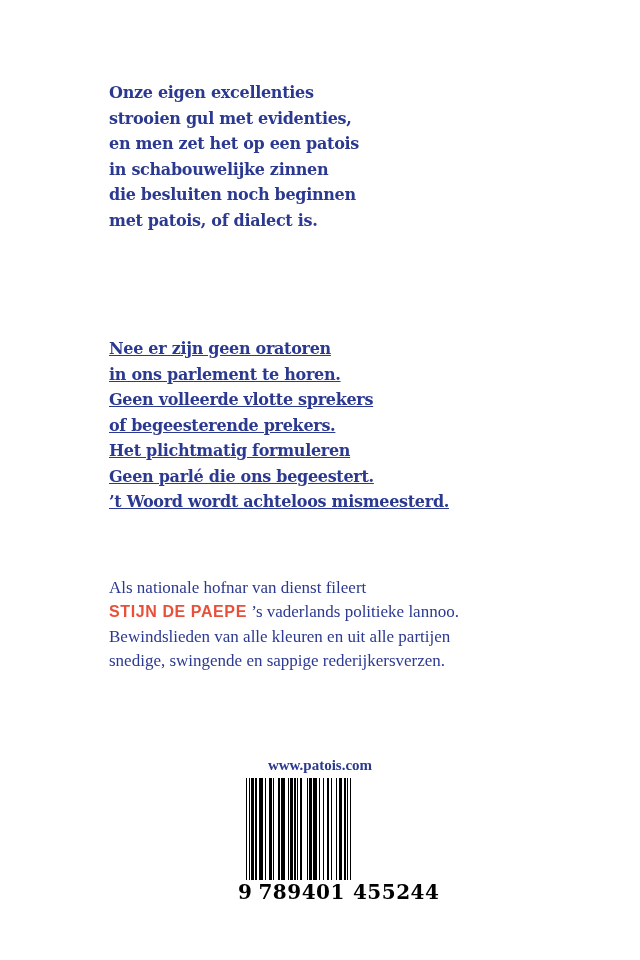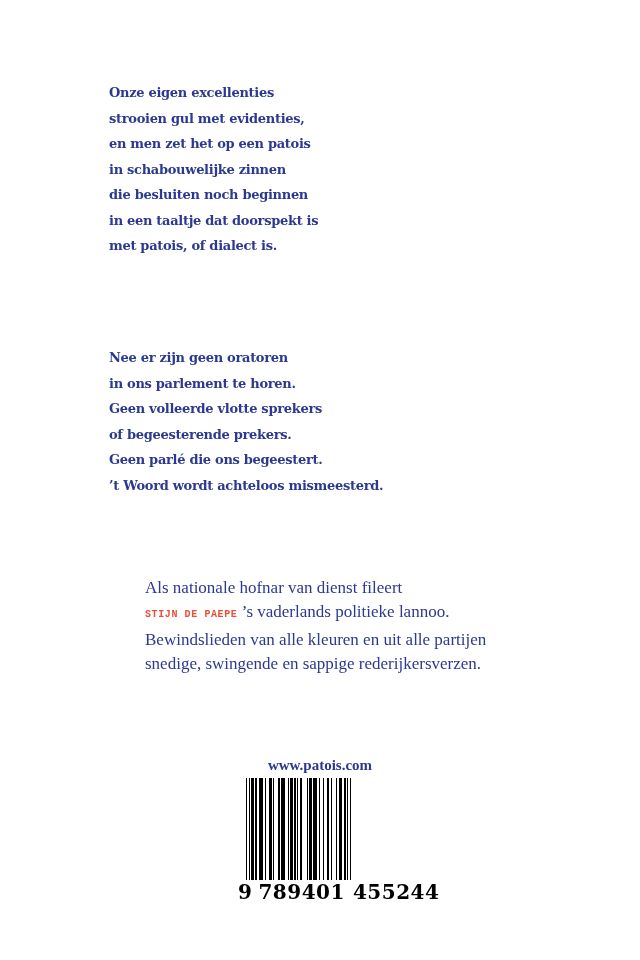--- a/index.html
+++ b/index.html
@@ -1,49 +1,49 @@
 <!DOCTYPE html>
 <html><head>
 <meta charset="utf-8">
 <style>
   html, body { margin:0; padding:0; }
   body { width:640px; height:960px; background:#ffffff; position:relative; overflow:hidden; }
-  .poem { position:absolute; left:109px; font-family:"DejaVu Serif", serif; font-weight:bold; color:#2b3990; font-size:13px; line-height:25.5px; letter-spacing:-0.3px; }
+  .poem { position:absolute; left:109px; font-family:"DejaVu Serif", serif; font-weight:bold; color:#2b3990; font-size:16px; line-height:25.5px; letter-spacing:-0.3px; }
   .poem div { white-space:nowrap; }
   #stanza1 { top:80px; }
-  #stanza2 { top:345px; }
+  #stanza2 { top:336px;text-decoration:underline; }
   .blurb { position:absolute; left:109px; top:576px; font-family:"Liberation Serif", serif; color:#2b3990; font-size:17px; line-height:24.3px; }
-  .blurb div { white-space:nowrap;margin-left:36px; }
-  .author { color:#e8503a; font-family:Liberation Mono, monospace; font-weight:bold; font-size:10px; letter-spacing:0.6px; }
+  .blurb div { white-space:nowrap; }
+  .author { color:#e8503a; font-family:Liberation Sans, sans-serif; font-weight:bold; font-size:16px; letter-spacing:0.6px; }
   .url { position:absolute; left:0; width:640px; top:757px; text-align:center; font-family:"Liberation Serif", serif; font-weight:bold; color:#2b3990; font-size:15px; }
   .barcode { position:absolute; left:246px; top:778px; width:150px; height:118px; display:flex; align-items:flex-start; }
   .bar { height:110px; background:#000; }
   .bar.tall { height:120px; }
   .gap { height:110px; }
   .isbn { position:absolute; left:236px; top:880px; font-family:"DejaVu Serif", serif; font-weight:bold; font-size:20px; color:#000; background:#fff; padding:0 2px; letter-spacing:0.5px; }
   .isbn .lead { background:#fff; padding-right:6px; }
 </style>
 </head>
 <body>
 
 <div class="poem" id="stanza1">
   <div>Onze eigen excellenties</div>
   <div>strooien gul met evidenties,</div>
   <div>en men zet het op een patois</div>
   <div>in schabouwelijke zinnen</div>
   <div>die besluiten noch beginnen</div>
-  <div>in een taaltje dat doorspekt is</div>
   <div>met patois, of dialect is.</div>
 </div>
 
 <div class="poem" id="stanza2">
   <div>Nee er zijn geen oratoren</div>
   <div>in ons parlement te horen.</div>
   <div>Geen volleerde vlotte sprekers</div>
   <div>of begeesterende prekers.</div>
+  <div>Het plichtmatig formuleren</div>
   <div>Geen parlé die ons begeestert.</div>
   <div>’t Woord wordt achteloos mismeesterd.</div>
 </div>
 
 <div class="blurb">
   <div>Als nationale hofnar van dienst fileert</div>
   <div><span class="author">STIJN DE PAEPE</span><span> ’s vaderlands politieke lannoo.</span></div>
   <div>Bewindslieden van alle kleuren en uit alle partijen</div>
   <div>snedige, swingende en sappige rederijkersverzen.</div>
 </div>

